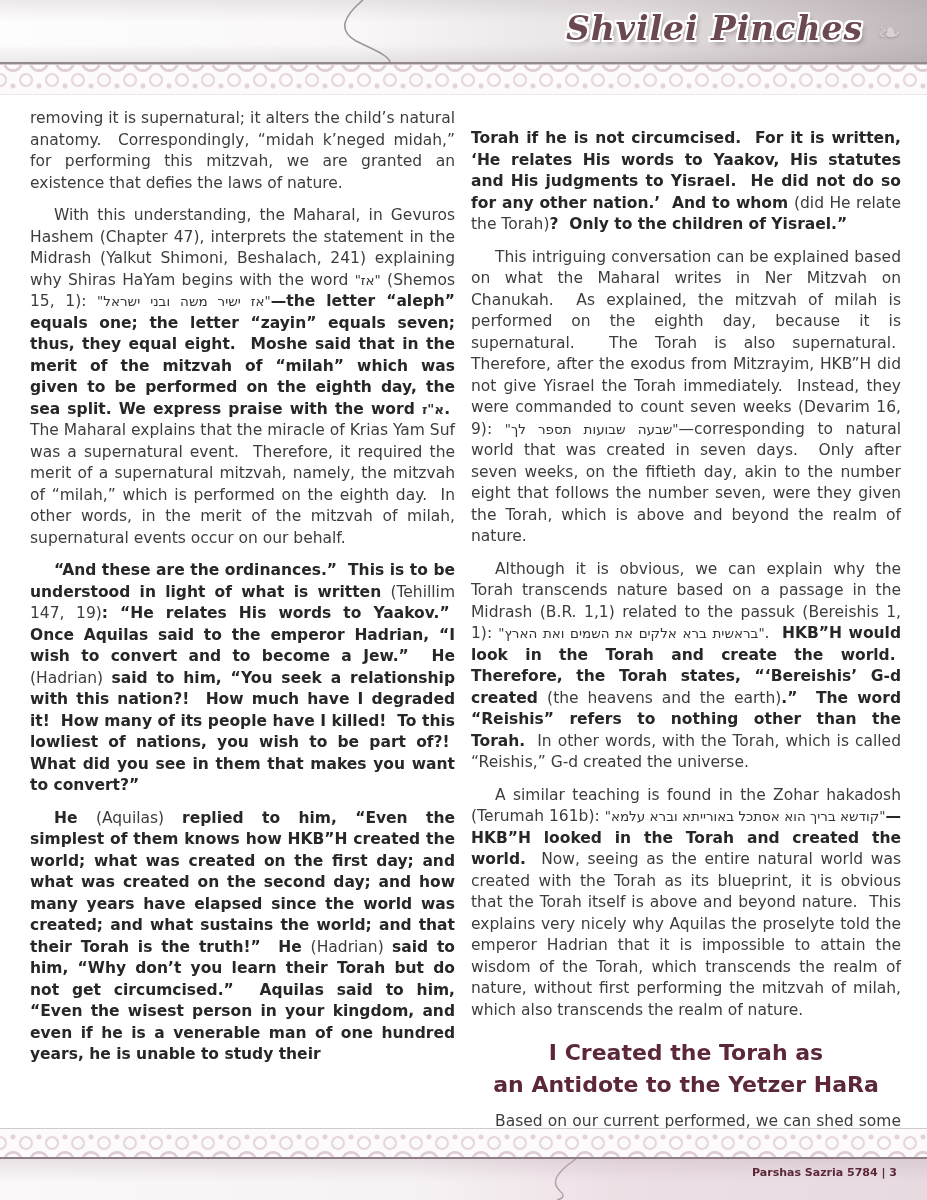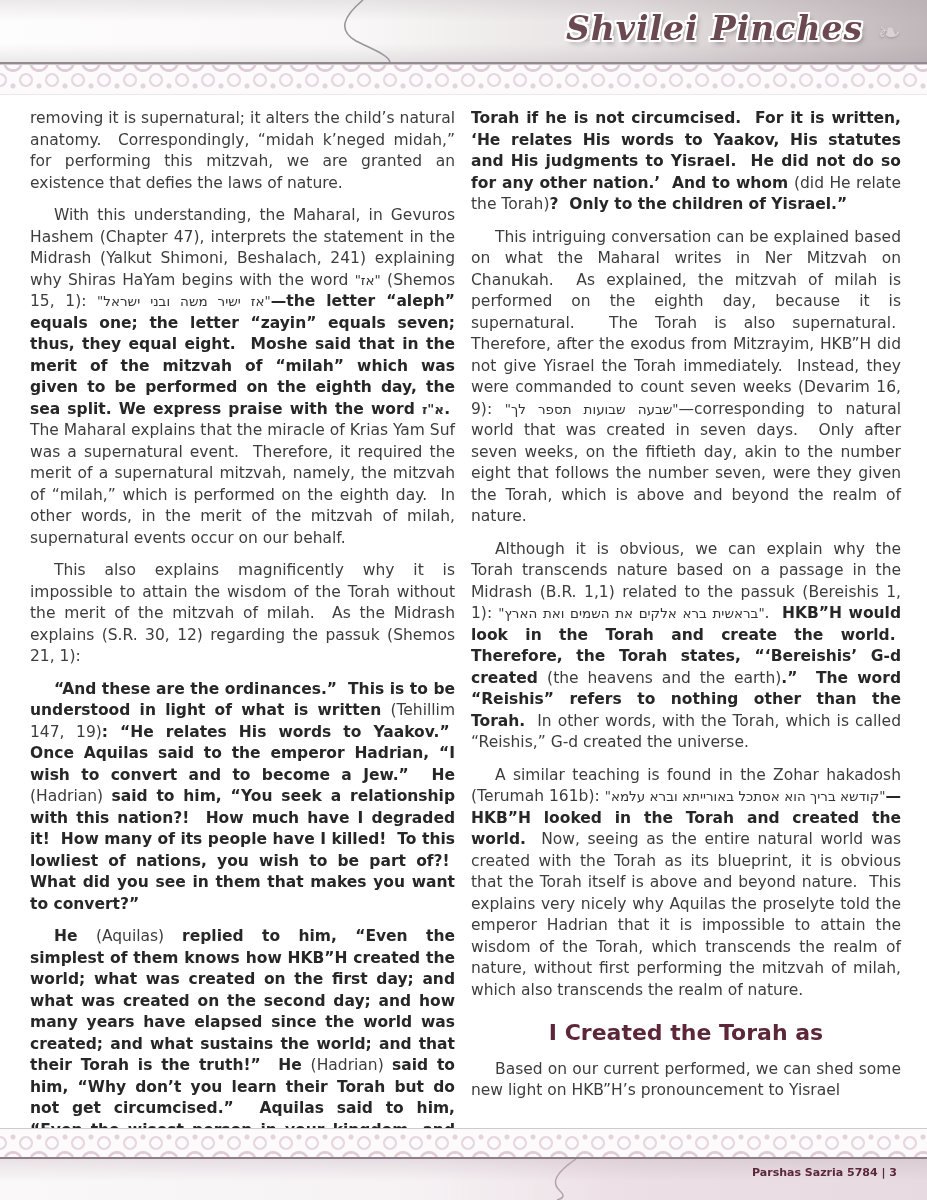--- a/index.html
+++ b/index.html
@@ -60,21 +60,21 @@
   .lace-top{border-top:1px solid #d2c8cd;border-bottom:1px solid #eee8eb;}
   .lace-bottom{transform:scaleY(-1);border-top:1px solid #eee8eb;border-bottom:1px solid #d2c8cd;}
   
   .body-area{
     display:flex;
     gap:16px;
     padding:13px 26px 0 30px;
     box-sizing:border-box;
   }
   .col{width:425px;}
-  .col-right{width:430px;}
+  .col-right{width:430px;margin-top:20px;}
   .para{
     margin:0 0 11px 0;
     font-size:15.5px;
     line-height:21.5px;
     text-align:justify;
     color:var(--text-color,#3d3d3d);
     text-indent:24px;
   }
   .para.no-indent{text-indent:0;}
   .run-b{font-weight:bold;color:#272727;}
@@ -125,31 +125,31 @@
     <div class="masthead-title">Shvilei Pinches</div>
     <span class="ornament ornament-right">❧</span>
   </div>
 
   <div class="lace lace-top"></div>
 
   <div class="body-area">
     <div class="col" id="col-left">
         <p class="para no-indent"><span class="run-r">removing it is supernatural; it alters the child’s natural anatomy.&nbsp; Correspondingly, “midah k’neged midah,” for performing this mitzvah, we are granted an existence that defies the laws of nature.</span></p>
         <p class="para"><span class="run-r">With this understanding, the Maharal, in Gevuros Hashem (Chapter 47), interprets the statement in the Midrash (Yalkut Shimoni, Beshalach, 241) explaining why Shiras HaYam begins with the word </span><span class="run-h">"אז"</span><span class="run-r"> (Shemos 15, 1): </span><span class="run-h">"אז ישיר משה ובני ישראל"</span><span class="run-b">—the letter “aleph” equals one; the letter “zayin” equals seven; thus, they equal eight.&nbsp; Moshe said that in the merit of the mitzvah of “milah” which was given to be performed on the eighth day, the sea split. We express praise with the word </span><span class="run-hb">א"ז</span><span class="run-b">.</span><span class="run-r">&nbsp; The Maharal explains that the miracle of Krias Yam Suf was a supernatural event.&nbsp; Therefore, it required the merit of a supernatural mitzvah, namely, the mitzvah of “milah,” which is performed on the eighth day.&nbsp; In other words, in the merit of the mitzvah of milah, supernatural events occur on our behalf.</span></p>
-        <p class="para"><span class="run-r">This also explains magnificently why it is impossible to attain the wisdom of the Torah without the merit of the mitzvah of milah.&nbsp; As the Midrash explains (S.R. 30, 12) regarding the passuk (Shemos 21, 1):</span></p>
         <p class="para"><span class="run-b">“And these are the ordinances.”&nbsp; This is to be understood in light of what is written </span><span class="run-r">(Tehillim 147, 19)</span><span class="run-b">: “He relates His words to Yaakov.”&nbsp; Once Aquilas said to the emperor Hadrian, “I wish to convert and to become a Jew.”&nbsp; He </span><span class="run-r">(Hadrian) </span><span class="run-b">said to him, “You seek a relationship with this nation?!&nbsp; How much have I degraded it!&nbsp; How many of its people have I killed!&nbsp; To this lowliest of nations, you wish to be part of?!&nbsp; What did you see in them that makes you want to convert?”</span></p>
         <p class="para"><span class="run-b">He </span><span class="run-r">(Aquilas) </span><span class="run-b">replied to him, “Even the simplest of them knows how HKB”H created the world; what was created on the first day; and what was created on the second day; and how many years have elapsed since the world was created; and what sustains the world; and that their Torah is the truth!”&nbsp; He </span><span class="run-r">(Hadrian) </span><span class="run-b">said to him, “Why don’t you learn their Torah but do not get circumcised.”&nbsp; Aquilas said to him, “Even the wisest person in your kingdom, and even if he is a venerable man of one hundred years, he is unable to study their</span></p>
       </div>
     <div class="col col-right" id="col-right">
         <p class="para no-indent"><span class="run-b">Torah if he is not circumcised.&nbsp; For it is written, ‘He relates His words to Yaakov, His statutes and His judgments to Yisrael.&nbsp; He did not do so for any other nation.’&nbsp; And to whom </span><span class="run-r">(did He relate the Torah)</span><span class="run-b">?&nbsp; Only to the children of Yisrael.”</span></p>
         <p class="para"><span class="run-r">This intriguing conversation can be explained based on what the Maharal writes in Ner Mitzvah on Chanukah.&nbsp; As explained, the mitzvah of milah is performed on the eighth day, because it is supernatural.&nbsp; The Torah is also supernatural.&nbsp; Therefore, after the exodus from Mitzrayim, HKB”H did not give Yisrael the Torah immediately.&nbsp; Instead, they were commanded to count seven weeks (Devarim 16, 9): </span><span class="run-h">"שבעה שבועות תספר לך"</span><span class="run-r">—corresponding to natural world that was created in seven days.&nbsp; Only after seven weeks, on the fiftieth day, akin to the number eight that follows the number seven, were they given the Torah, which is above and beyond the realm of nature.</span></p>
         <p class="para"><span class="run-r">Although it is obvious, we can explain why the Torah transcends nature based on a passage in the Midrash (B.R. 1,1) related to the passuk (Bereishis 1, 1): </span><span class="run-h">"בראשית ברא אלקים את השמים ואת הארץ"</span><span class="run-r">.&nbsp; </span><span class="run-b">HKB”H would look in the Torah and create the world.&nbsp; Therefore, the Torah states, “‘Bereishis’ G-d created </span><span class="run-r">(the heavens and the earth)</span><span class="run-b">.”&nbsp; The word “Reishis” refers to nothing other than the Torah.</span><span class="run-r">&nbsp; In other words, with the Torah, which is called “Reishis,” G-d created the universe.</span></p>
         <p class="para"><span class="run-r">A similar teaching is found in the Zohar hakadosh (Terumah 161b): </span><span class="run-h">"קודשא בריך הוא אסתכל באורייתא וברא עלמא"</span><span class="run-b">—HKB”H looked in the Torah and created the world.</span><span class="run-r">&nbsp; Now, seeing as the entire natural world was created with the Torah as its blueprint, it is obvious that the Torah itself is above and beyond nature.&nbsp; This explains very nicely why Aquilas the proselyte told the emperor Hadrian that it is impossible to attain the wisdom of the Torah, which transcends the realm of nature, without first performing the mitzvah of milah, which also transcends the realm of nature.</span></p>
         <div class="section-heading">
           <div>I Created the Torah as</div>
+          <div>an Antidote to the Yetzer HaRa</div>
         </div>
         <p class="para"><span class="run-r">Based on our current performed, we can shed some new light on HKB”H’s pronouncement to Yisrael</span></p>
       </div>
   </div>
 
   <div class="lace lace-bottom" style="position:absolute;left:0;bottom:41px;width:100%;"></div>
 
   <div class="footer-band">
     <svg class="flourish-svg" width="927" height="41">
       <path d="M576,0 C557,13 550,23 560,32 C566,37 562,40 557,41" fill="none" stroke="#b5a2ac" stroke-width="1.5"></path>

